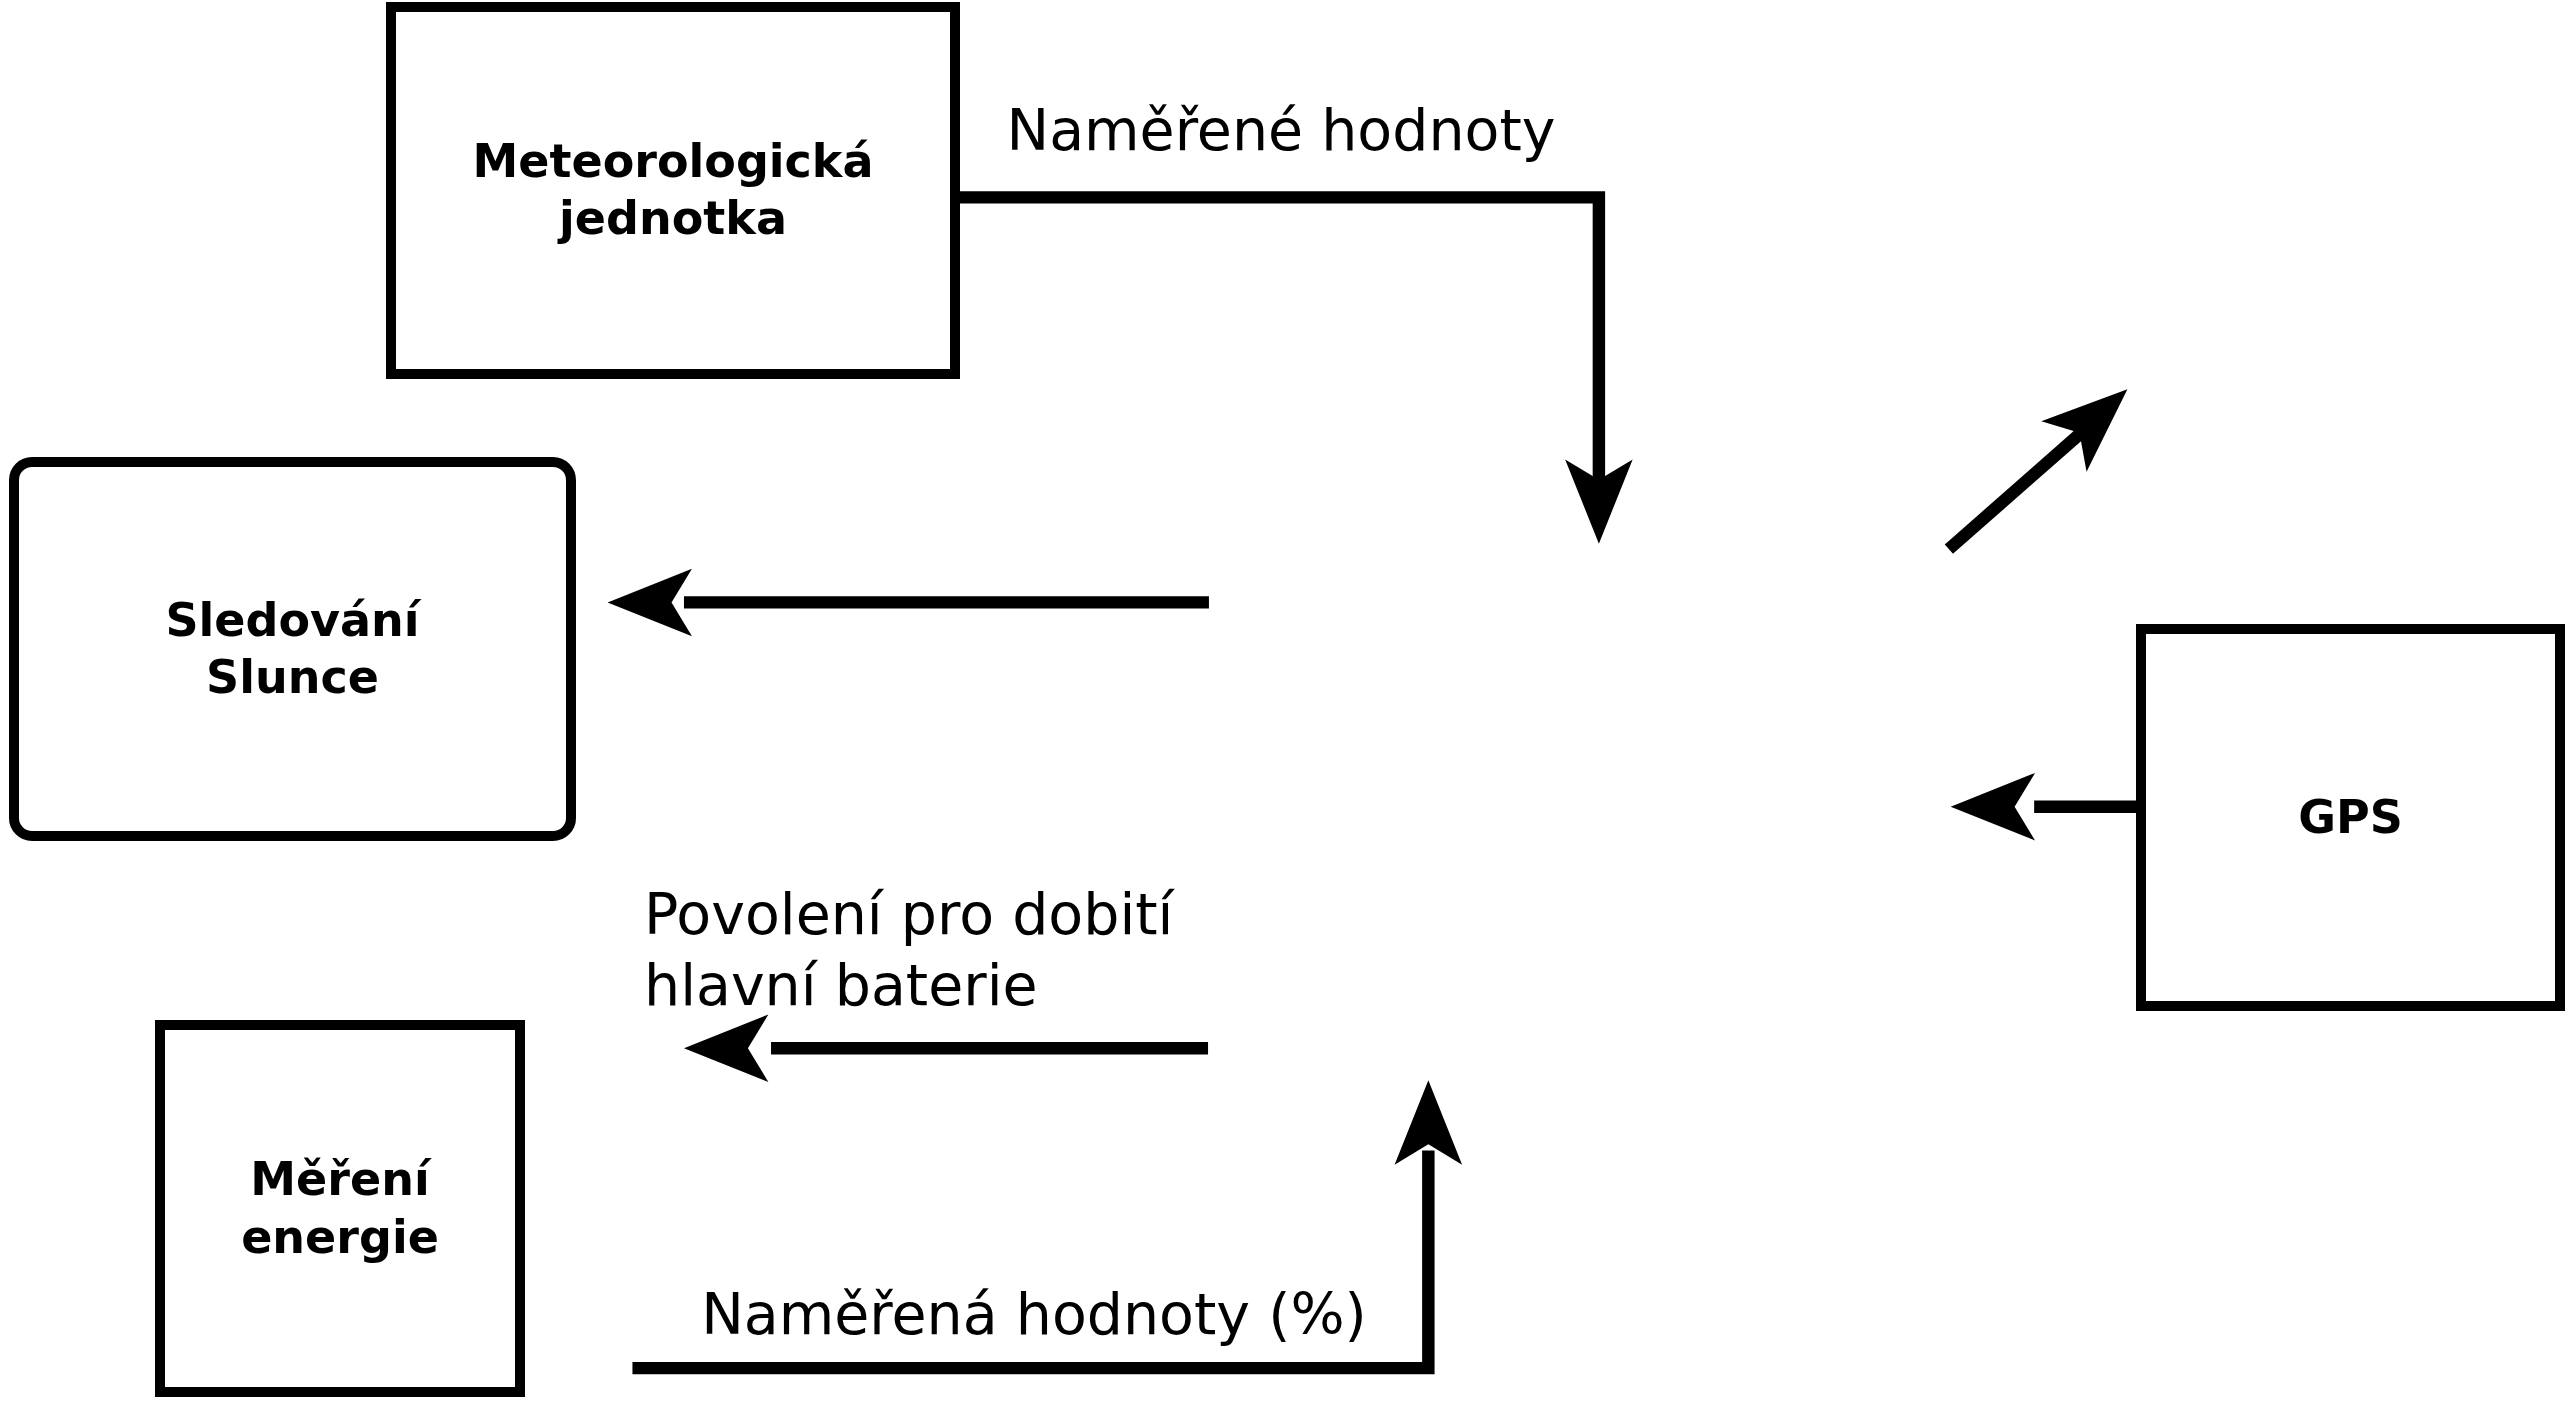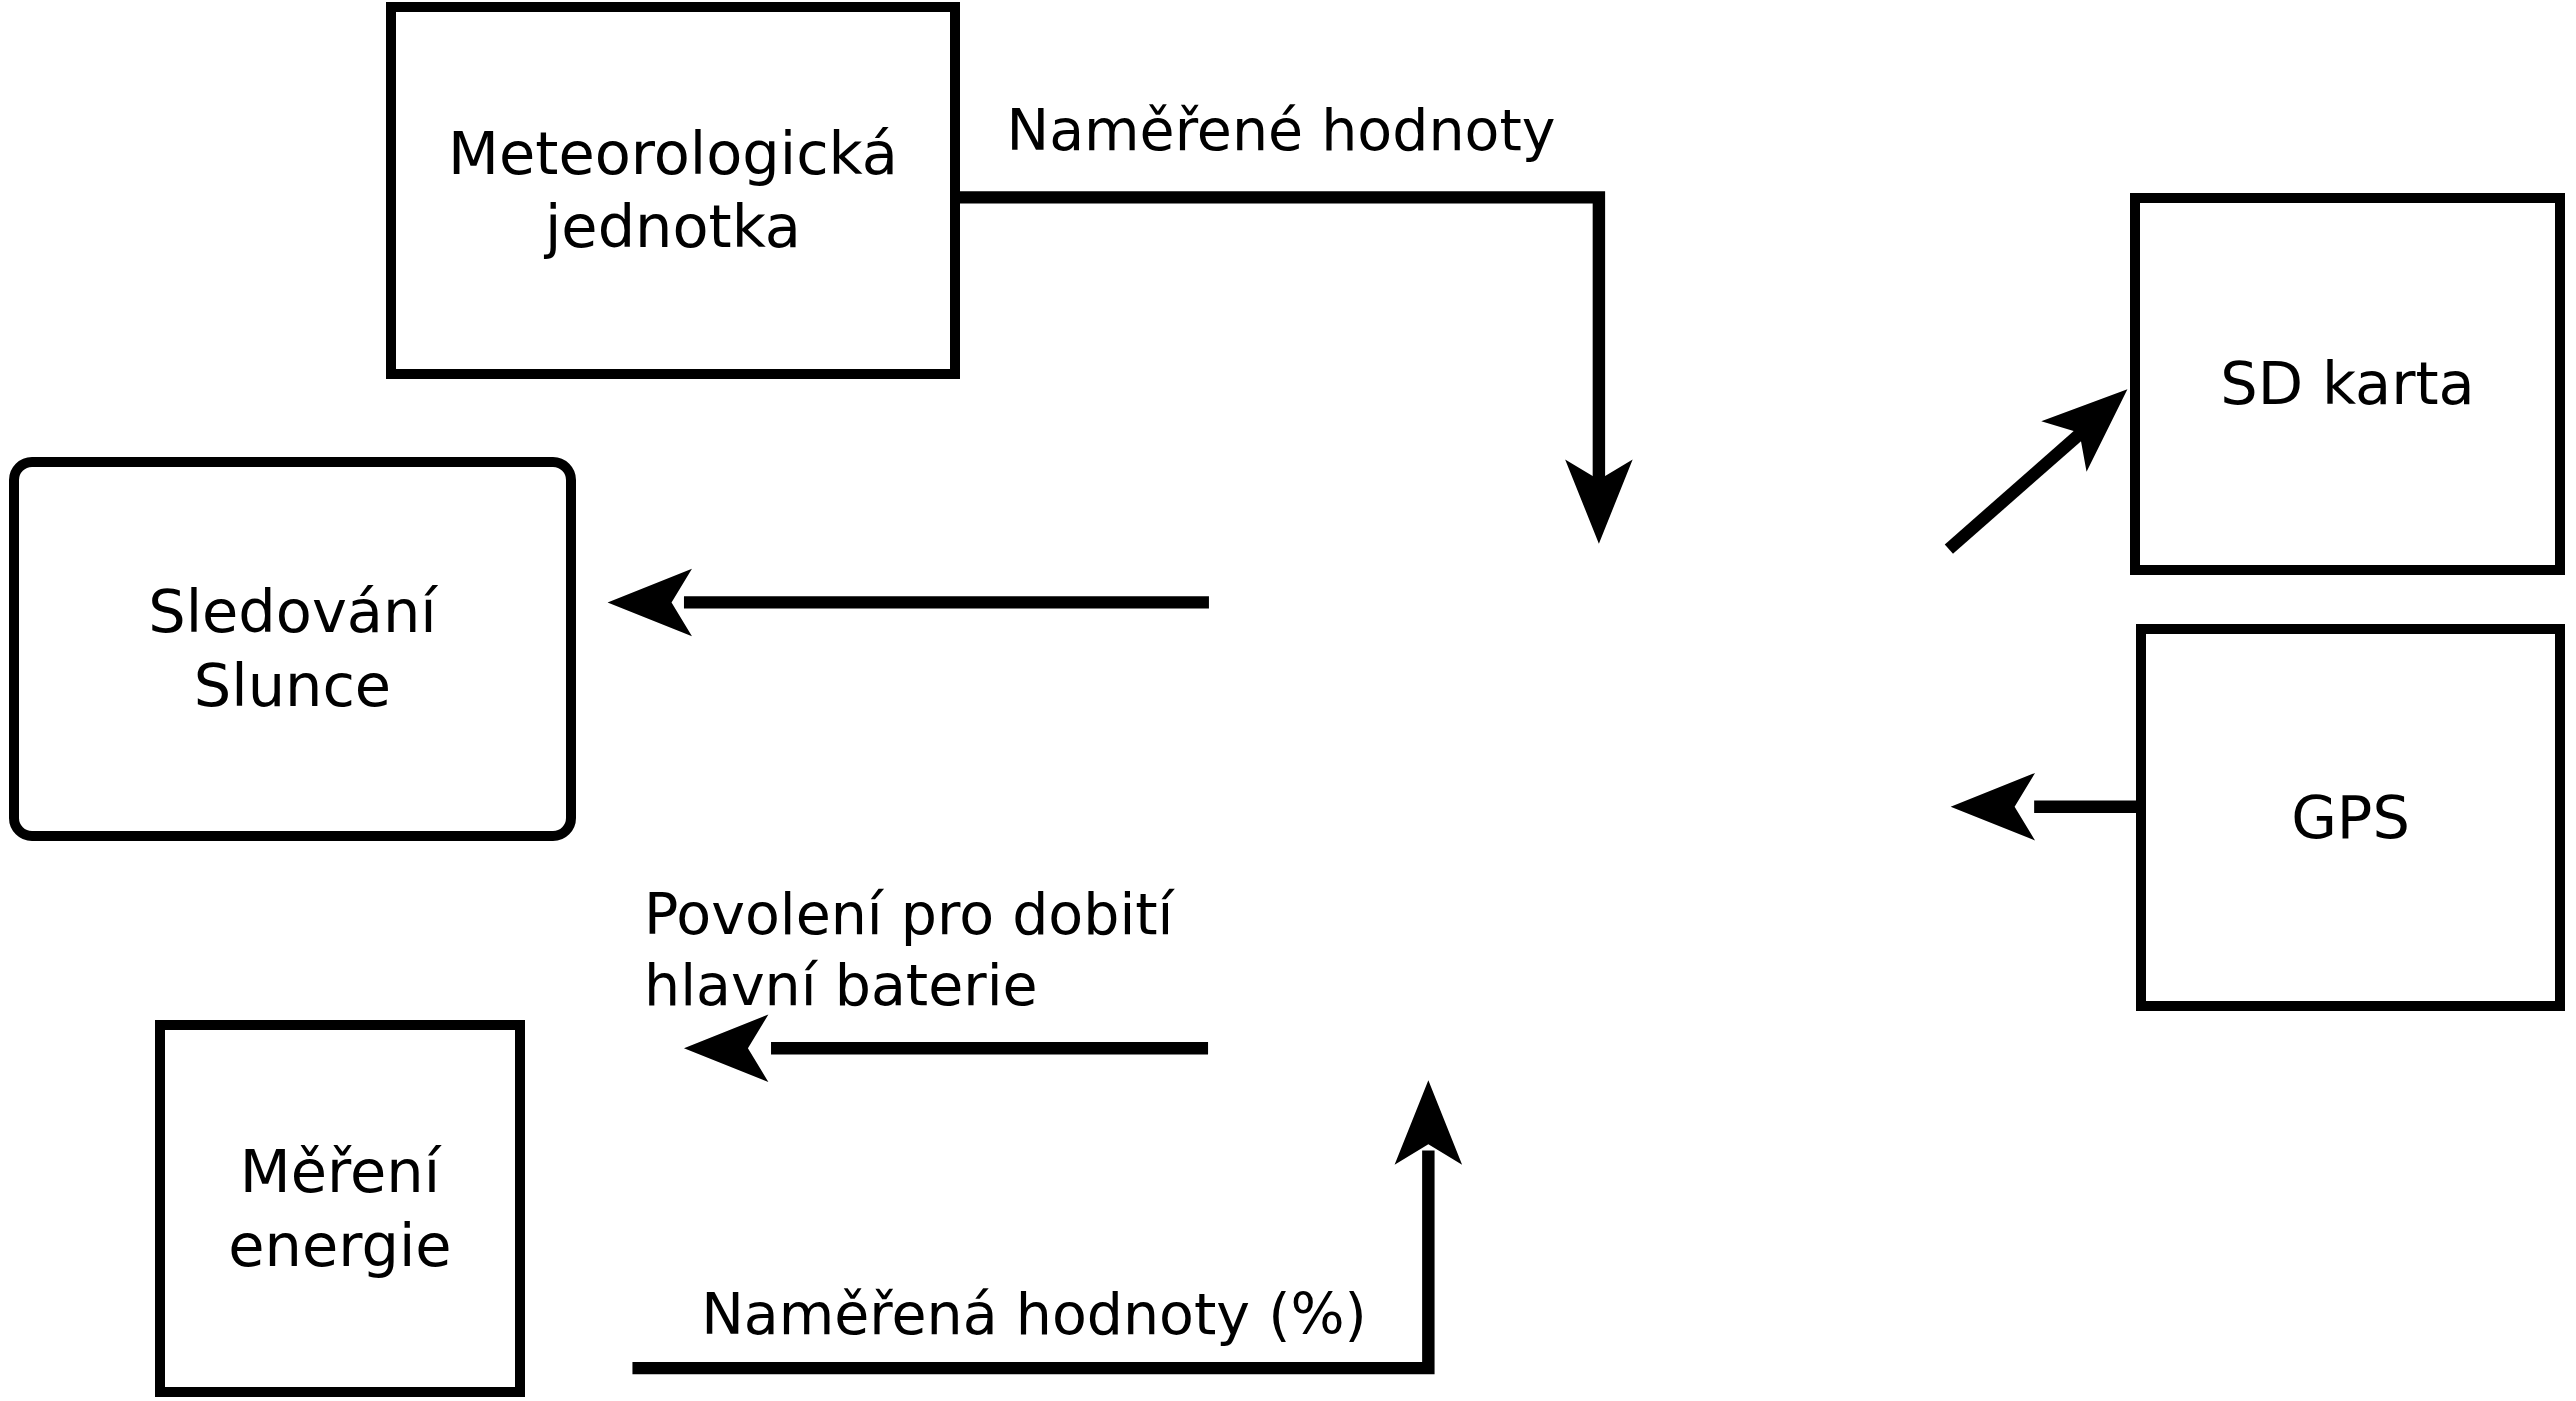--- a/index.html
+++ b/index.html
@@ -26,22 +26,23 @@
   .node {
     position: absolute;
     box-sizing: border-box;
     border: 10.7px solid #000000;
     background: #ffffff;
     display: flex;
     align-items: center;
     justify-content: center;
     text-align: center;
     white-space: pre-line;
-    font-size: 59px;
+    font-size: 46px;
     line-height: 1.25;
+    font-weight: bold;
   }
   .edge-label {
     position: absolute;
     font-size: 57px;
     line-height: 1.25;
     white-space: pre-line;
     transform: translate(-50%, -50%);
     text-align: left;
   }
   .edge-label.left-aligned {
@@ -98,23 +99,20 @@
     <span>Sledování
 Slunce</span>
   </div>
 
   <div class="node" style="left:155px; top:1020px; width:370px; height:377px;">
     <span>Měření
 energie</span>
   </div>
 
 
-  <div class="node" style="left:2130px; top:193px; width:435px; height:382px;">
-    <span>SD karta</span>
-  </div>
 
   <div class="node" style="left:2136px; top:624px; width:429px; height:387px;">
     <span>GPS</span>
   </div>
 
   <div class="edge-label nowrap" style="left:1281px; top:131px;">Naměřené hodnoty</div>
 
 
   <div class="edge-label left-aligned" style="left:644px; top:950px;">Povolení pro dobití
 hlavní baterie</div>

